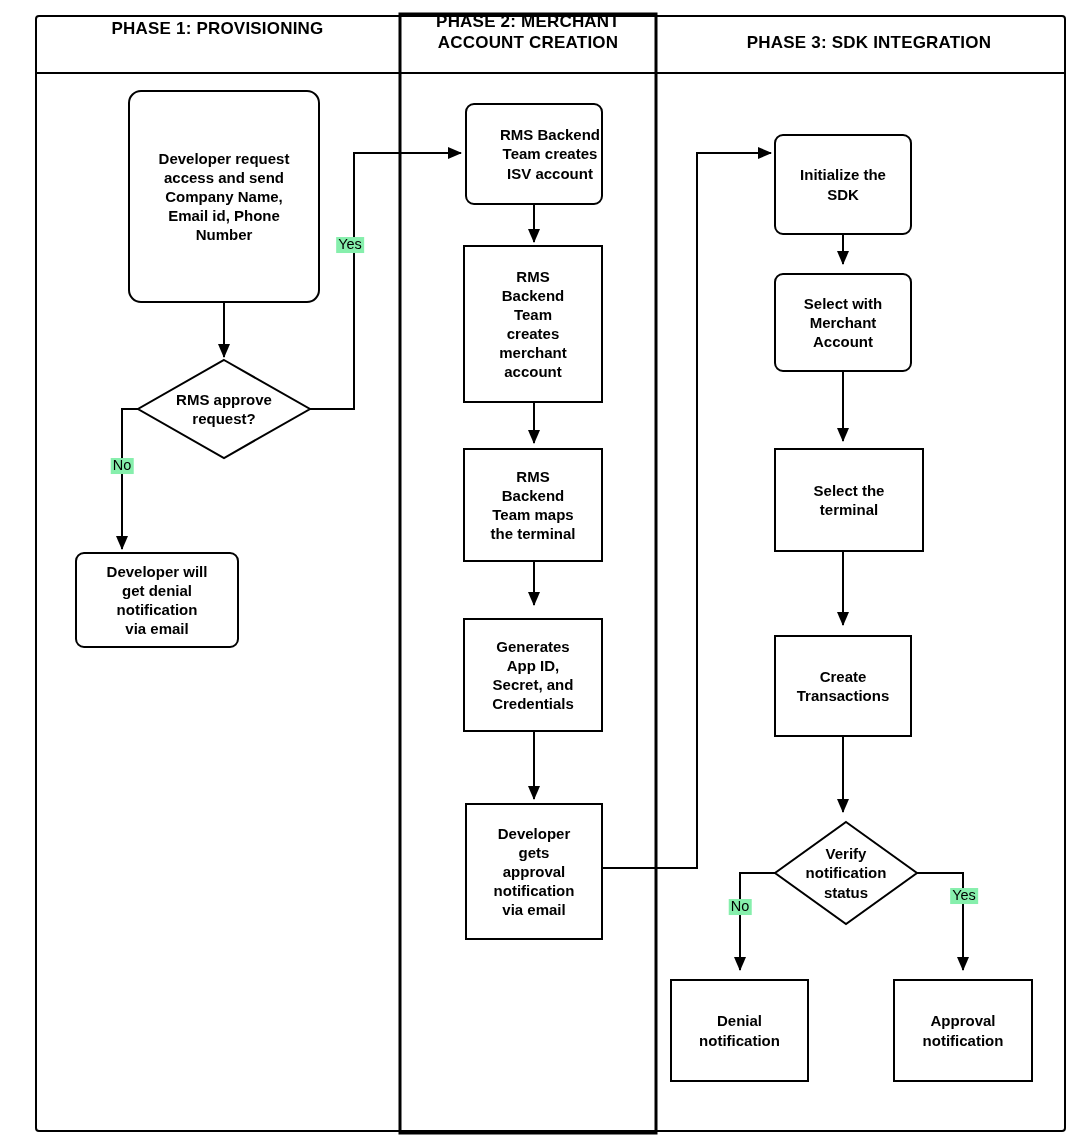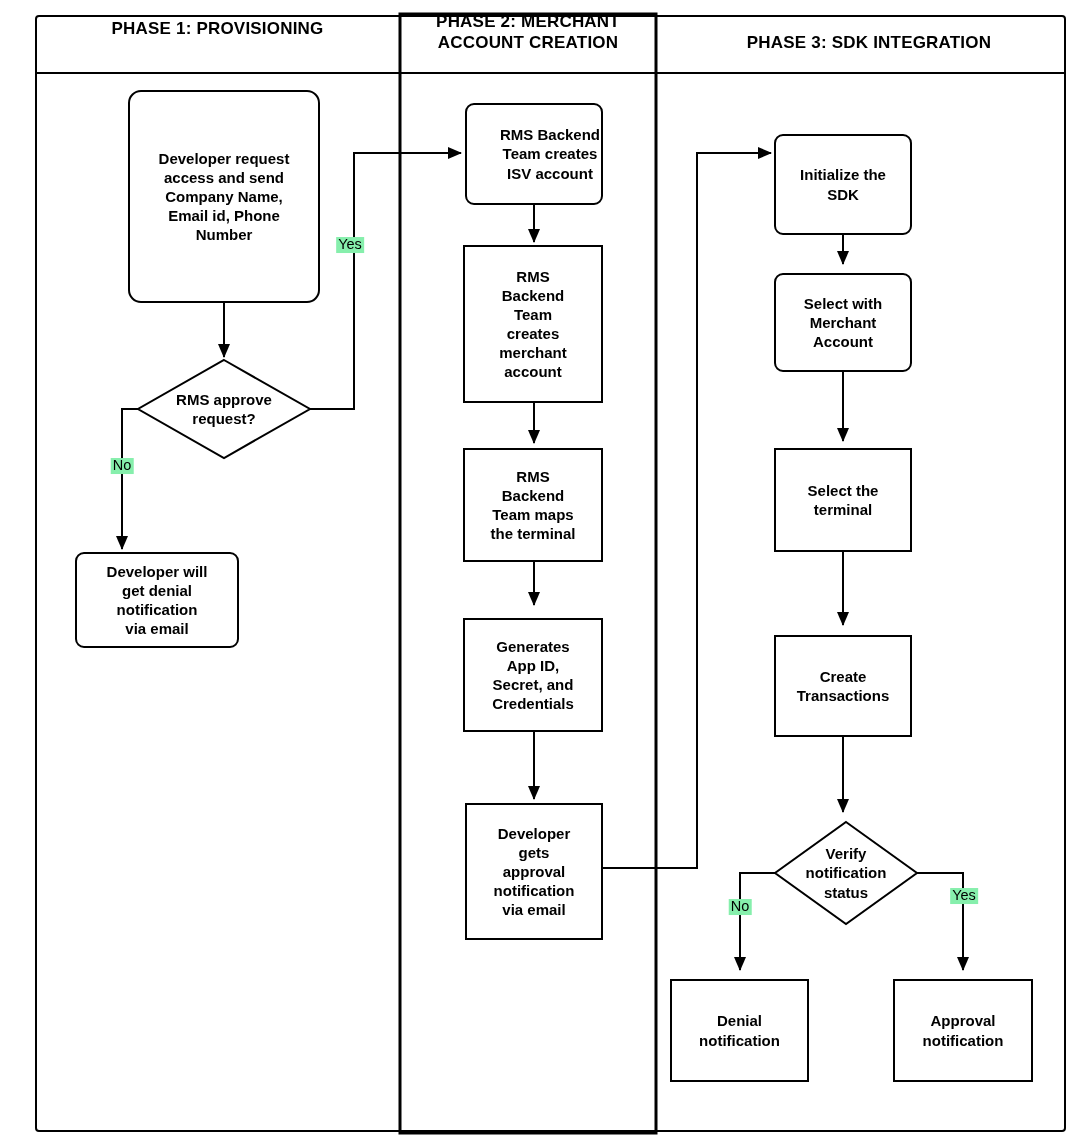--- a/index.html
+++ b/index.html
@@ -110,21 +110,21 @@
 gets
 approval
 notification
 via email</div>
 
   <div class="node rounded" style="left:774px; top:104px; width:138px; height:101px;margin-top:30px;">Initialize the
 SDK</div>
   <div class="node rounded" style="left:774px; top:273px; width:138px; height:99px;">Select with
 Merchant
 Account</div>
-  <div class="node" style="left:774px; top:448px; width:138px; height:104px;">Select the
+  <div class="node" style="left:774px; top:448px; width:150px; height:104px;">Select the
 terminal</div>
   <div class="node" style="left:774px; top:635px; width:138px; height:102px;">Create
 Transactions</div>
   <div class="dlabel" style="left:775px; top:822px; width:142px; height:102px;">Verify
 notification
 status</div>
   <div class="node" style="left:670px; top:979px; width:139px; height:103px;">Denial
 notification</div>
   <div class="node" style="left:893px; top:979px; width:140px; height:103px;">Approval
 notification</div>

